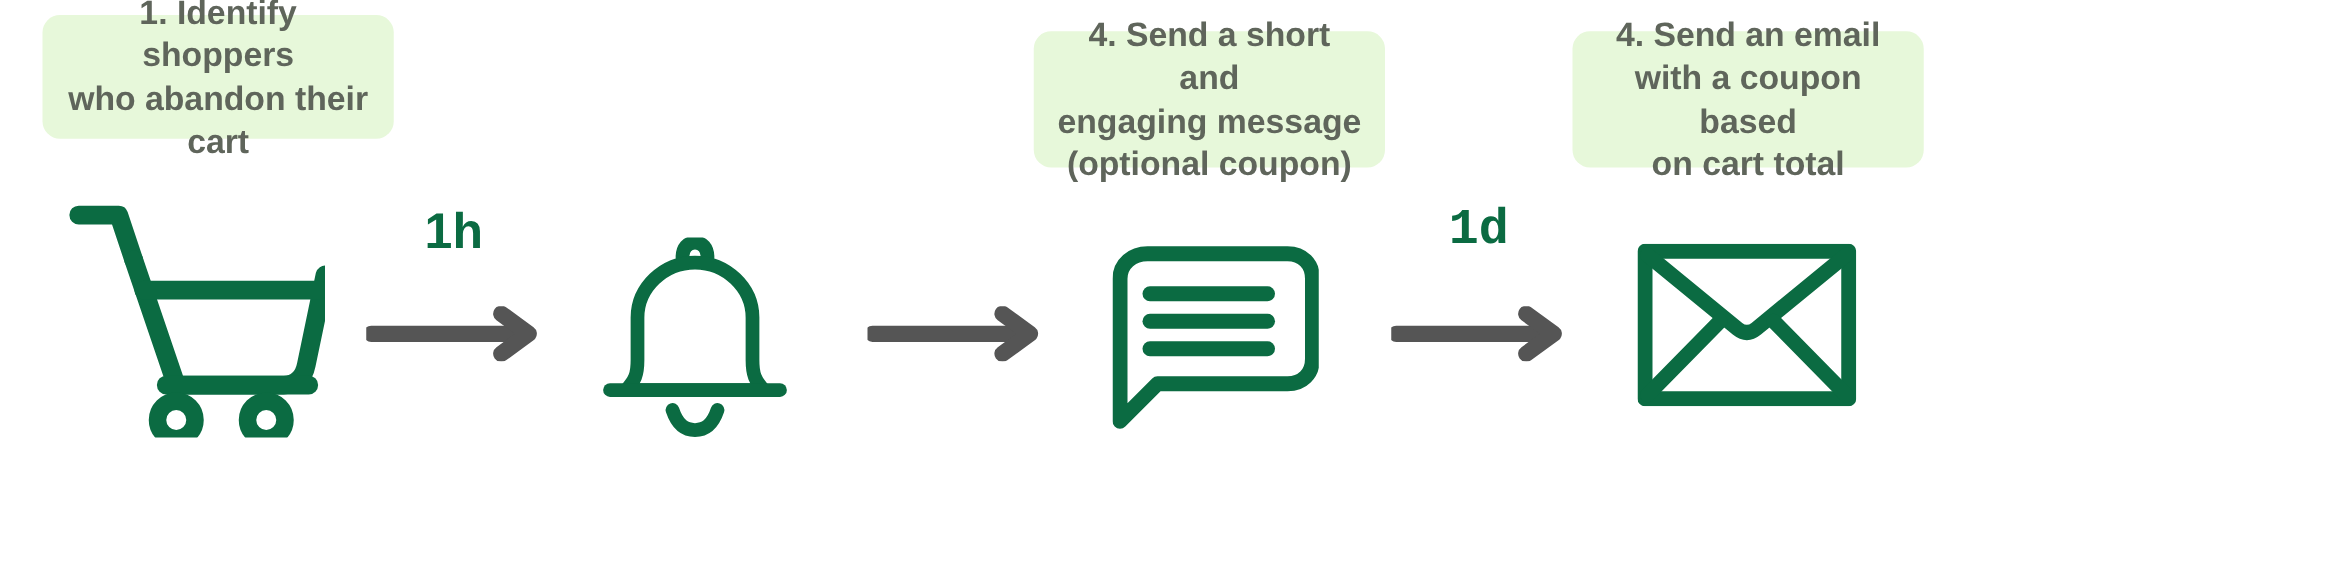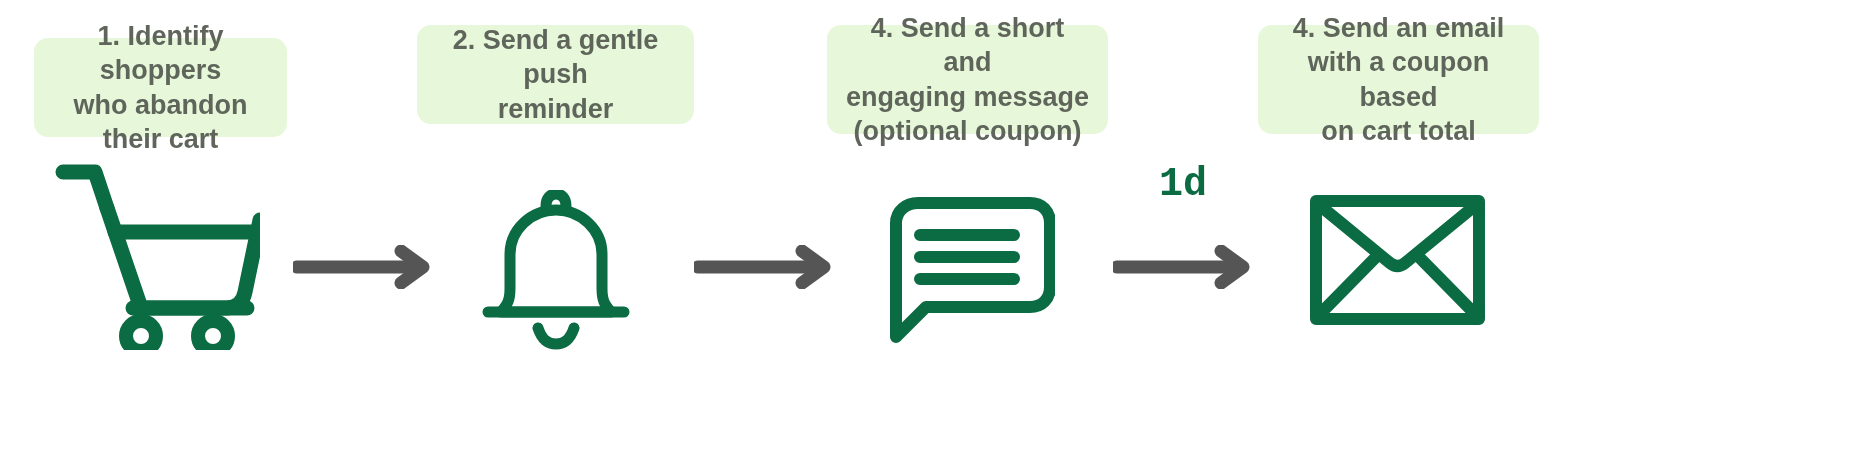--- a/index.html
+++ b/index.html
@@ -24,21 +24,21 @@
     font-size: 27px;
     line-height: 1.27;
     text-align: center;
     display: flex;
     align-items: center;
     justify-content: center;
     box-sizing: border-box;
     padding: 12px 18px;
     white-space: pre-line;
   }
-  .label-1 { left: 34px;   top: 38px;  width: 253px; height: 99px; }
+  .label-1 { left: 34px;   top: 12px;  width: 281px; height: 99px; }
   .label-2 { left: 417px;  top: 25px;  width: 277px; height: 99px; }
   .label-3 { left: 827px;  top: 25px;  width: 281px; height: 109px; }
   .label-4 { left: 1258px; top: 25px;  width: 281px; height: 109px; align-items: center; }
 
   .icon-wrap {
     position: absolute;
   }
   .icon-cart    { left: 55px;   top: 160px; width: 205px; height: 190px; }
   .icon-bell    { left: 478px;  top: 190px; width: 155px; height: 160px; }
   .icon-message { left: 890px;  top: 195px; width: 165px; height: 155px; }
@@ -66,24 +66,20 @@
   .delay-3 { left: 1113px; top: 165px; font-family: Liberation Mono, monospace; }
 </style>
 </head>
 <body>
 
 <div id="canvas">
 
   <div class="step-label label-1">
     <span>1. Identify shoppers
 who abandon their cart</span>
-  </div>
-  <div class="step-label label-2">
-    <span>2. Send a gentle push
-reminder</span>
   </div>
   <div class="step-label label-3">
     <span>4. Send a short and
 engaging message
 (optional coupon)</span>
   </div>
   <div class="step-label label-4">
     <span>4. Send an email
 with a coupon based
 on cart total</span>
@@ -120,20 +116,21 @@
 
   <div class="icon-wrap icon-mail">
     <svg viewBox="0 0 175 130" width="175" height="130" fill="none" stroke="#0b6b42" stroke-width="12" stroke-linecap="round" stroke-linejoin="round">
       <rect x="6" y="6" width="163" height="118"></rect>
       <path d="M8 9 L80 68 C85 72 90 72 95 68 L167 9"></path>
       <path d="M8 121 L66 62"></path>
       <path d="M167 121 L109 62"></path>
     </svg>
   </div>
 
+  <div class="delay delay-1">1h</div>
   <div class="arrow arrow-1">
     <svg viewBox="0 0 140 44" width="140" height="44" fill="none" stroke="#555555" stroke-width="13" stroke-linecap="round" stroke-linejoin="round">
       <path d="M4 22 H118"></path>
       <path d="M108 6 L130 22 L108 38"></path>
     </svg>
   </div>
 
   <div class="arrow arrow-2">
     <svg viewBox="0 0 140 44" width="140" height="44" fill="none" stroke="#555555" stroke-width="13" stroke-linecap="round" stroke-linejoin="round">
       <path d="M4 22 H118"></path>

